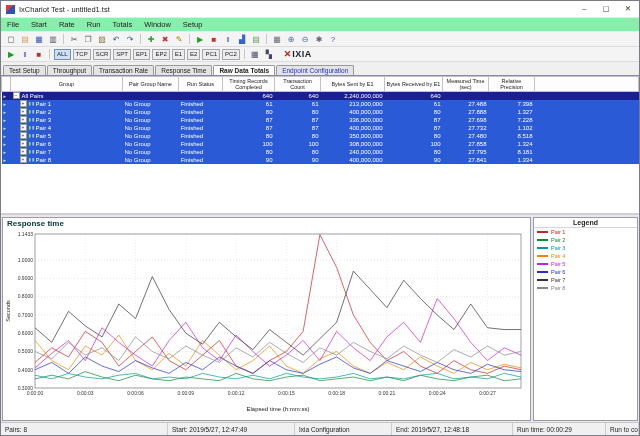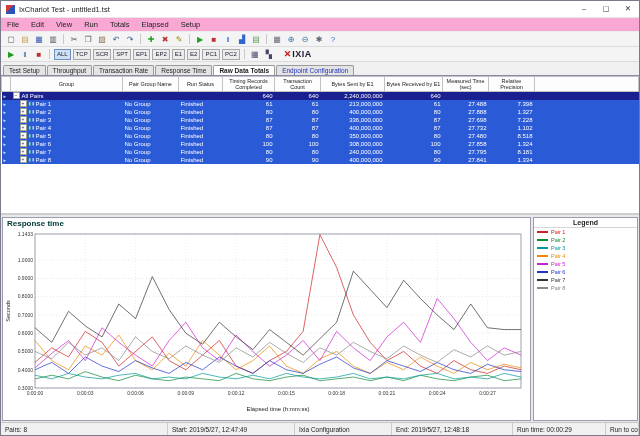--- a/index.html
+++ b/index.html
@@ -7,21 +7,21 @@
   .window{width:638px;height:434px;border:1px solid #7a7a8a;background:#fff;
     display:flex;flex-direction:column;}
   
   .titlebar{height:16px;background:#ffffff;display:flex;align-items:center;
     border-bottom:1px solid #e8e8e8;flex:0 0 auto;}
   .app-icon{width:9px;height:9px;margin:0 4px 0 5px;
     background:linear-gradient(135deg,#d43b3b 0 40%,#2b54b8 40% 100%);flex:0 0 auto;}
   .title-text{font-size:7.5px;color:#222;flex:1;white-space:nowrap;overflow:hidden;}
   .win-btn{width:22px;height:16px;line-height:16px;text-align:center;font-size:7.5px;color:#333;}
   
-  .menubar{height:13px;background:#f9a8d4;border-bottom:1px solid #ececec;
+  .menubar{height:13px;background:#86efac;border-bottom:1px solid #ececec;
     display:flex;align-items:center;flex:0 0 auto;}
   .menu-item{font-size:7.5px;color:#222;padding:0 6px;}
   
   .toolbar{height:14px;background:#f4f4f4;border-bottom:1px solid #dcdcdc;
     display:flex;align-items:center;padding:0 3px;flex:0 0 auto;}
   .tbtn{width:13px;height:11px;line-height:11px;text-align:center;font-size:8px;
     margin:0 0.5px;flex:0 0 auto;}
   .sep{width:1px;height:10px;background:#c8c8c8;margin:0 3px;flex:0 0 auto;}
   .vbtn{font-size:6px;color:#223;border:1px solid #a8a8a8;background:#ececec;
     height:9px;line-height:9px;padding:0 2px;margin:0 1px;flex:0 0 auto;}
@@ -79,25 +79,25 @@
   <div class="titlebar">
     <span class="app-icon"></span>
     <span class="title-text">IxChariot Test - untitled1.tst</span>
     <span class="win-btn">–</span>
     <span class="win-btn">▢</span>
     <span class="win-btn close">✕</span>
   </div>
 
   <div class="menubar" id="menubar">
       <span class="menu-item">File</span>
-      <span class="menu-item">Edit</span>
-      <span class="menu-item">View</span>
+      <span class="menu-item">Start</span>
+      <span class="menu-item">Rate</span>
       <span class="menu-item">Run</span>
       <span class="menu-item">Totals</span>
-      <span class="menu-item">Elapsed</span>
+      <span class="menu-item">Window</span>
       <span class="menu-item">Setup</span>
     </div>
 
   <div class="toolbar" id="toolbar1">
       <span class="tbtn" style="color: rgb(85, 85, 102);">▢</span>
       <span class="tbtn" style="color: rgb(200, 156, 80);">▤</span>
       <span class="tbtn" style="color: rgb(51, 85, 170);">▦</span>
       <span class="tbtn" style="color: rgb(85, 85, 102);">▥</span>
       <span class="sep"></span>
       <span class="tbtn" style="color: rgb(85, 85, 102);">✂</span>

